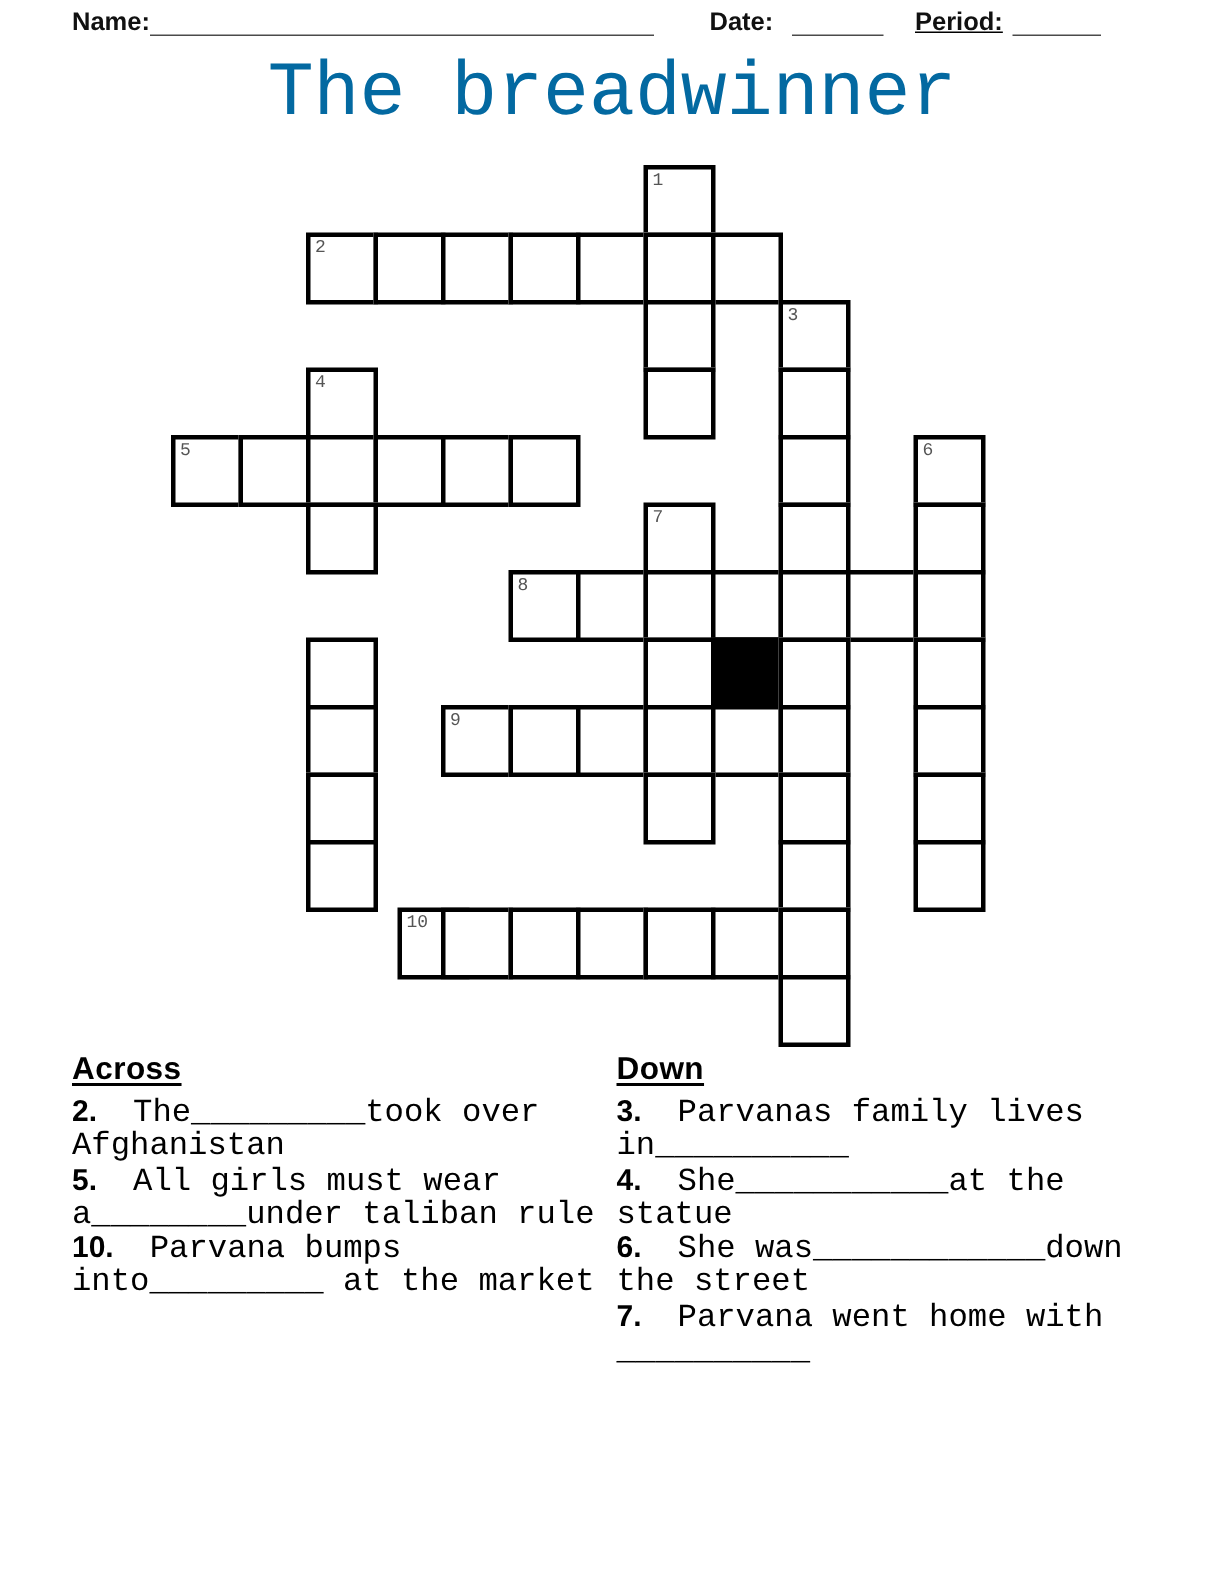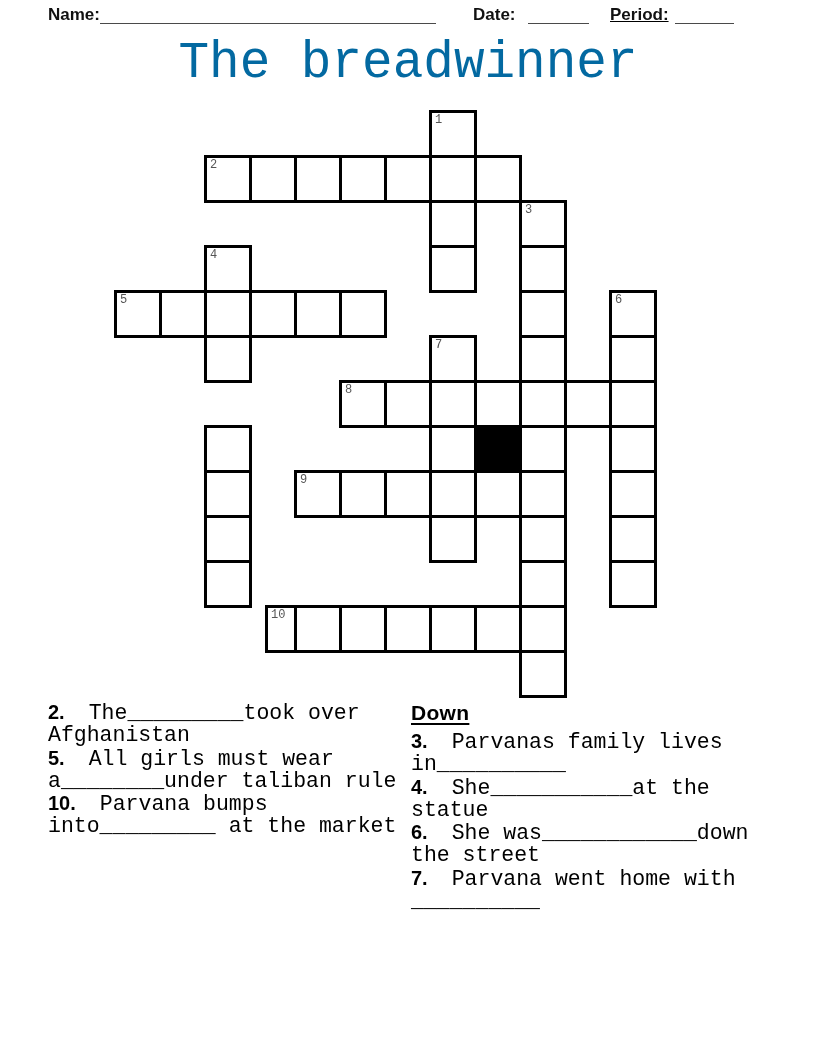--- a/index.html
+++ b/index.html
@@ -176,20 +176,21 @@
     <div class="cell" style="left: 180px; top: 495px;"></div>
     <div class="cell" style="left: 225px; top: 495px;"></div>
     <div class="cell" style="left: 270px; top: 495px;"></div>
     <div class="cell" style="left: 315px; top: 495px;"></div>
     <div class="cell" style="left: 360px; top: 495px;"></div>
     <div class="cell" style="left: 405px; top: 495px;"></div>
     <div class="cell" style="left: 405px; top: 540px;"></div>
   </div>
 
 <div class="clue-col across">
+  <div class="clue-head">Across</div>
   <div id="across-list">
       <div class="clue"><span class="cnum">2.</span>The_________took over Afghanistan</div>
       <div class="clue"><span class="cnum">5.</span>All girls must wear a________under taliban rule</div>
       <div class="clue"><span class="cnum">10.</span>Parvana bumps into_________ at the market</div>
     </div>
 </div>
 
 <div class="clue-col down">
   <div class="clue-head">Down</div>
   <div id="down-list">

